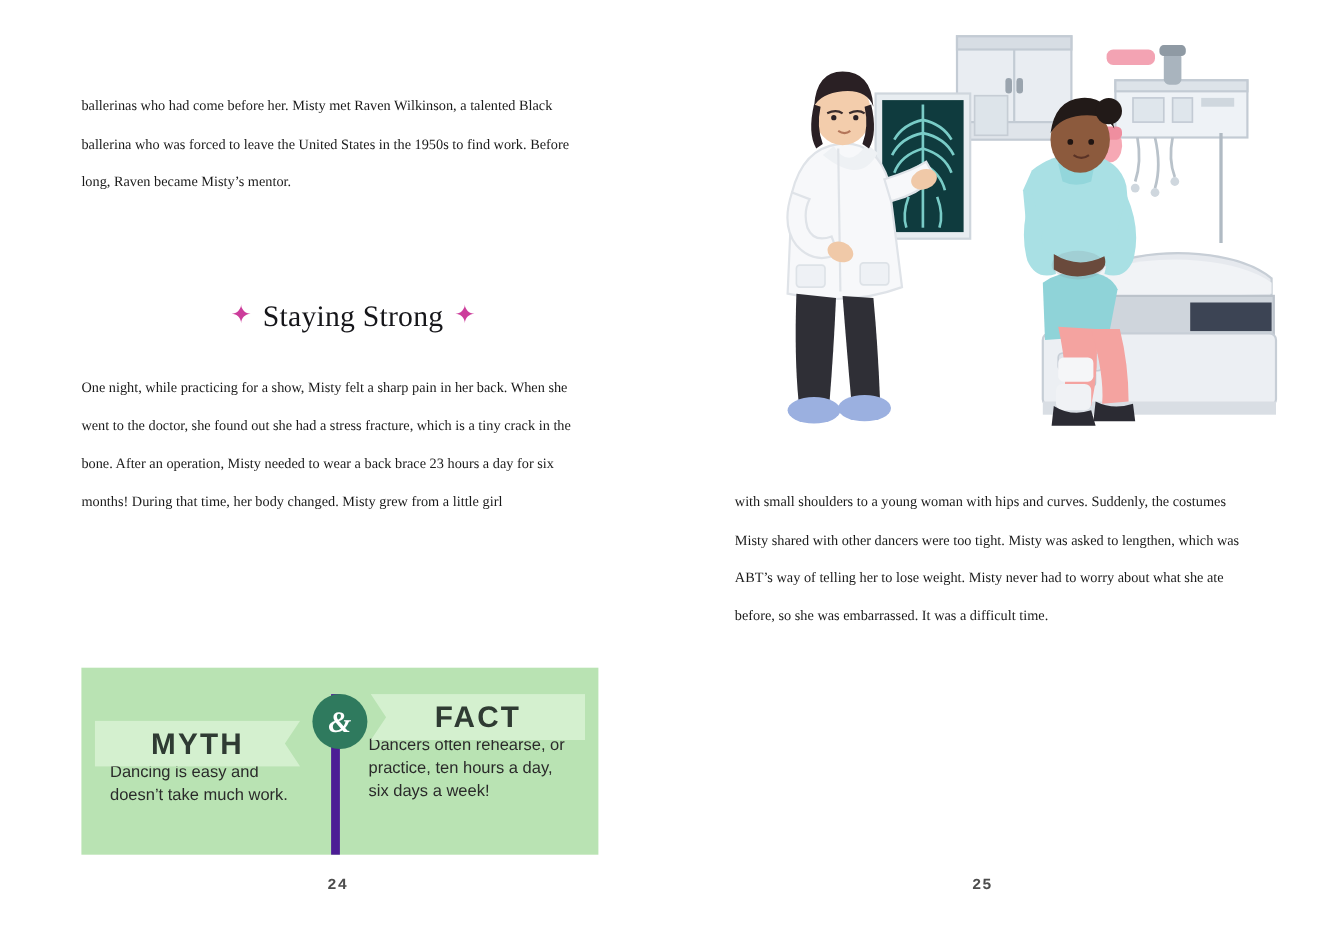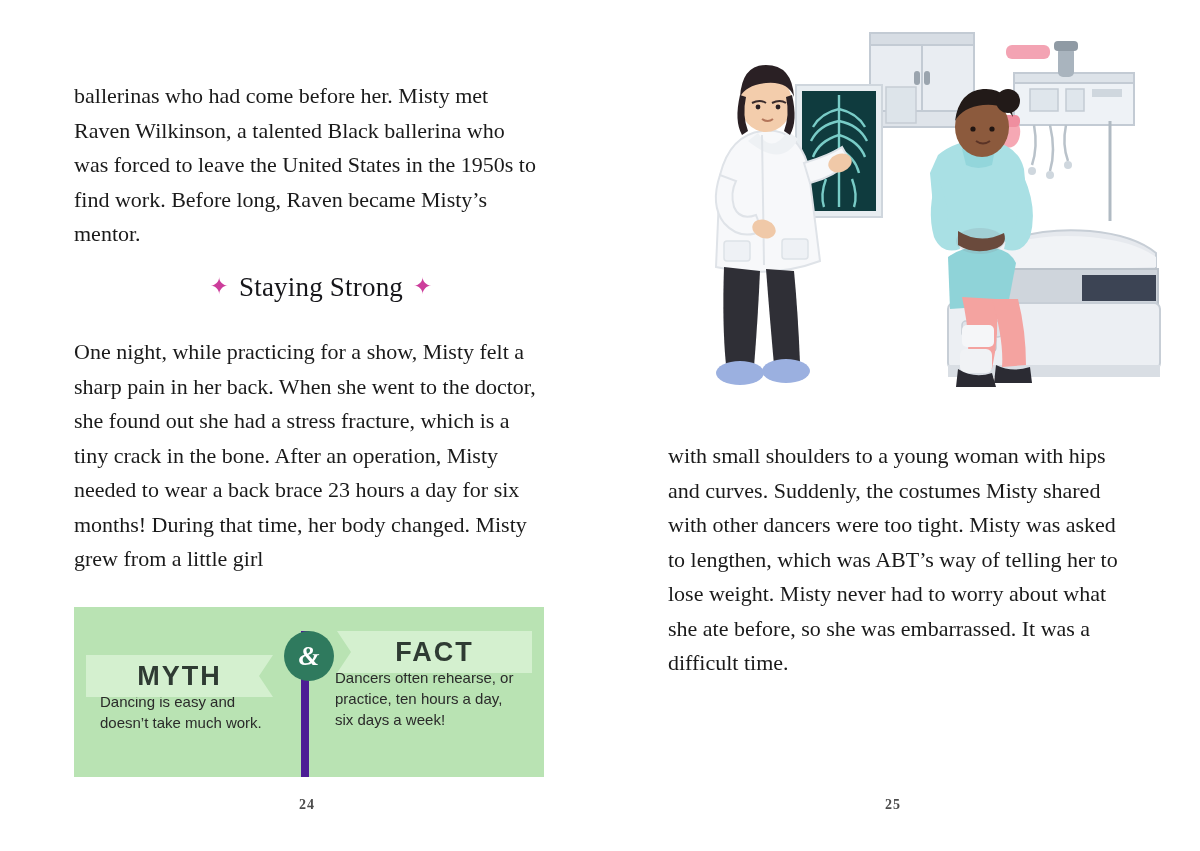--- a/index.html
+++ b/index.html
@@ -36,21 +36,21 @@
     width: 586px; height: 836px;
   }
   .page-right {
     position: absolute;
     left: 600px; top: 7px;
     width: 586px; height: 836px;
   }
   .body-col {
     position: absolute;
     font-family: "Liberation Serif", serif;
-    font-size: 22px;
+    font-size: 13px;
     line-height: 34.5px;
     color: #1a1a1a;
   }
   .body-col p { margin: 0; }
   .body-col p.indent { text-indent: 22px; }
   .body-col p + p { margin-top: 21px; }
 
   #left-text-top {
     left: 60px; top: 72px; width: 470px;
   }
@@ -147,21 +147,21 @@
     padding: 0 26px;
     margin-top: 8px;
   }
 
   
   .folio {
     position: absolute;
     bottom: 30px;
     width: 100%;
     text-align: center;
-    font-family: Liberation Serif, serif;
+    font-family: Liberation Mono, monospace;
     font-weight: bold;
     font-size: 14px;
     color: #4d4d4d;
     letter-spacing: 1px;
   }
 
   
   #right-text {
     left: 68px; top: 432px; width: 468px;
   }

